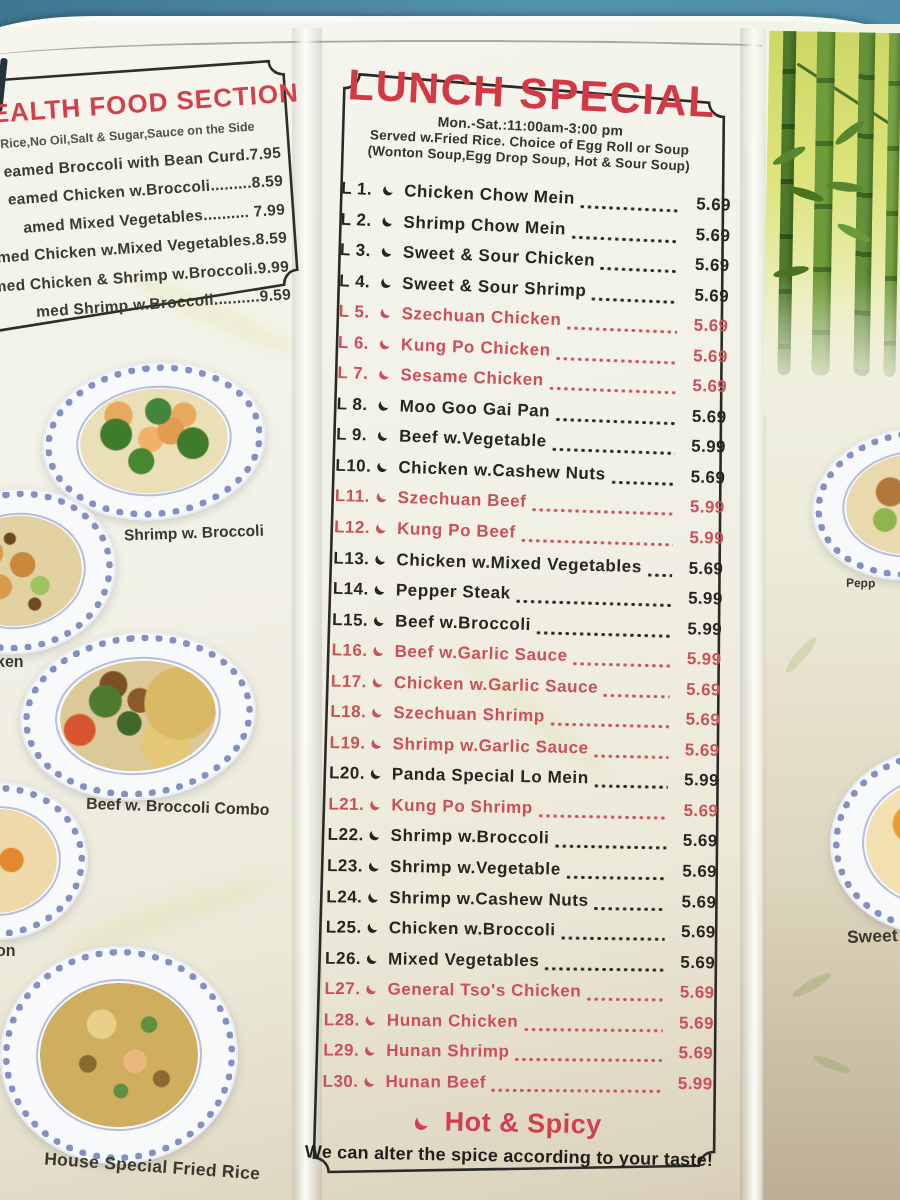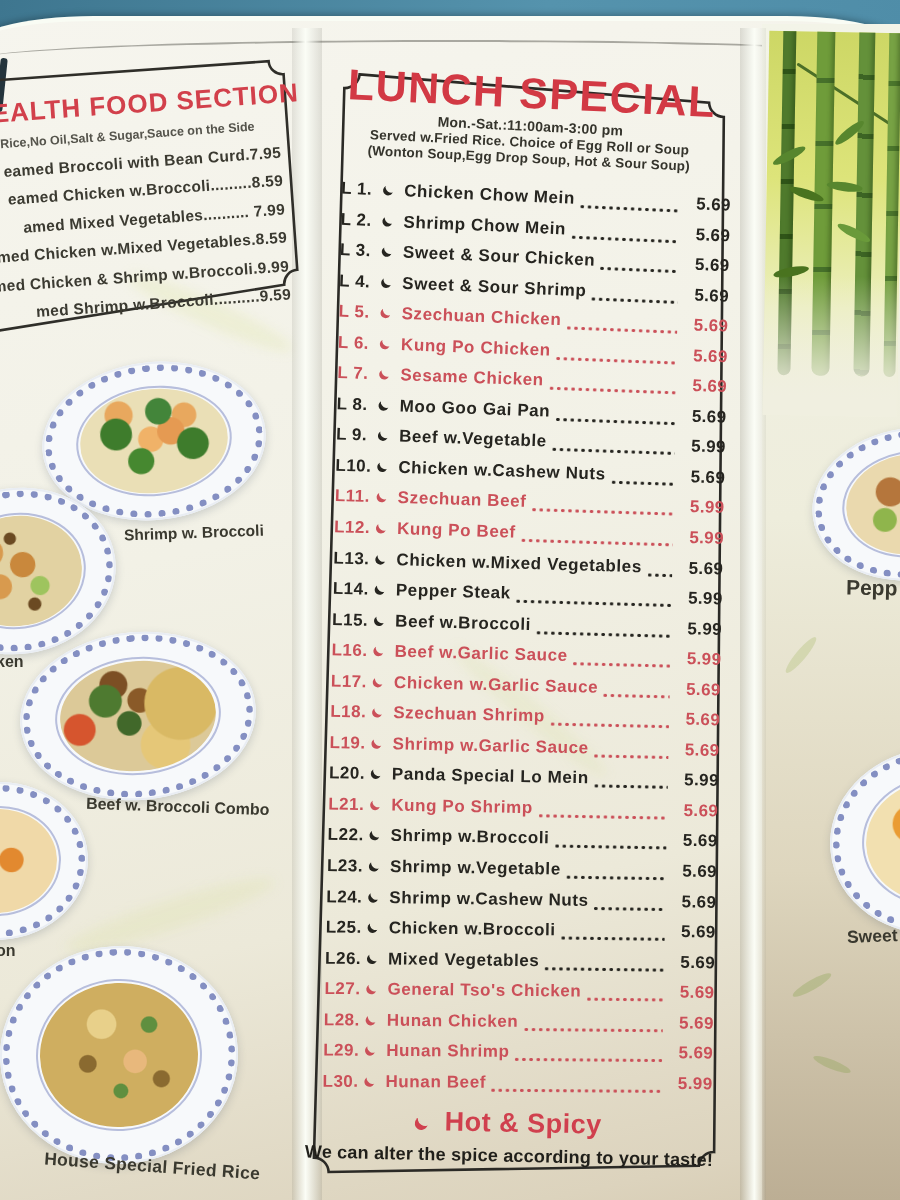--- a/index.html
+++ b/index.html
@@ -112,21 +112,21 @@
   #plate-rice{left:0px;top:946px;width:238px;height:218px;transform:rotate(-3deg);}
   #plate-pepper{left:812px;top:428px;width:200px;height:152px;transform:rotate(-8deg);}
   #plate-sweet{left:830px;top:748px;width:212px;height:186px;transform:rotate(-6deg);}
 
   .photo-label{position:absolute;z-index:4;font-weight:bold;color:#3a392f;white-space:nowrap;}
   #lbl-shrimp{left:124px;top:524px;font-size:15.5px;transform:rotate(-2deg);}
   #lbl-ken{left:-4px;top:653px;font-size:16px;}
   #lbl-combo{left:86px;top:798px;font-size:16px;transform:rotate(2deg);}
   #lbl-on{left:-4px;top:942px;font-size:16px;}
   #lbl-rice{left:44px;top:1156px;font-size:17.5px;transform:rotate(4deg);letter-spacing:.3px;}
-  #lbl-pepp{left:846px;top:576px;font-size:21px;transform:rotate(1deg);}
+  #lbl-pepp{left:846px;top:576px;font-size:12px;transform:rotate(1deg);}
   #lbl-sweet{left:847px;top:926px;font-size:17.5px;transform:rotate(-2deg);}
 
   
   .bamboo{position:absolute;left:766px;top:32px;width:134px;height:384px;z-index:3;overflow:hidden;
     transform:rotate(1deg);
     background:linear-gradient(180deg,#cdd765 0%,#dde47a 38%,#ecefbe 72%,#f1f0e0 100%);}
   .stalk{position:absolute;top:-12px;bottom:40px;border-radius:8px;
     box-shadow:inset -3px 0 4px rgba(30,50,10,.35);}
   .stalk.s1{left:14px;width:13px;background:repeating-linear-gradient(180deg,#4f7a2c 0 50px,#2f5418 50px 55px);}
   .stalk.s2{left:48px;width:18px;background:repeating-linear-gradient(180deg,#6f9c3a 0 58px,#46702a 58px 63px);}

